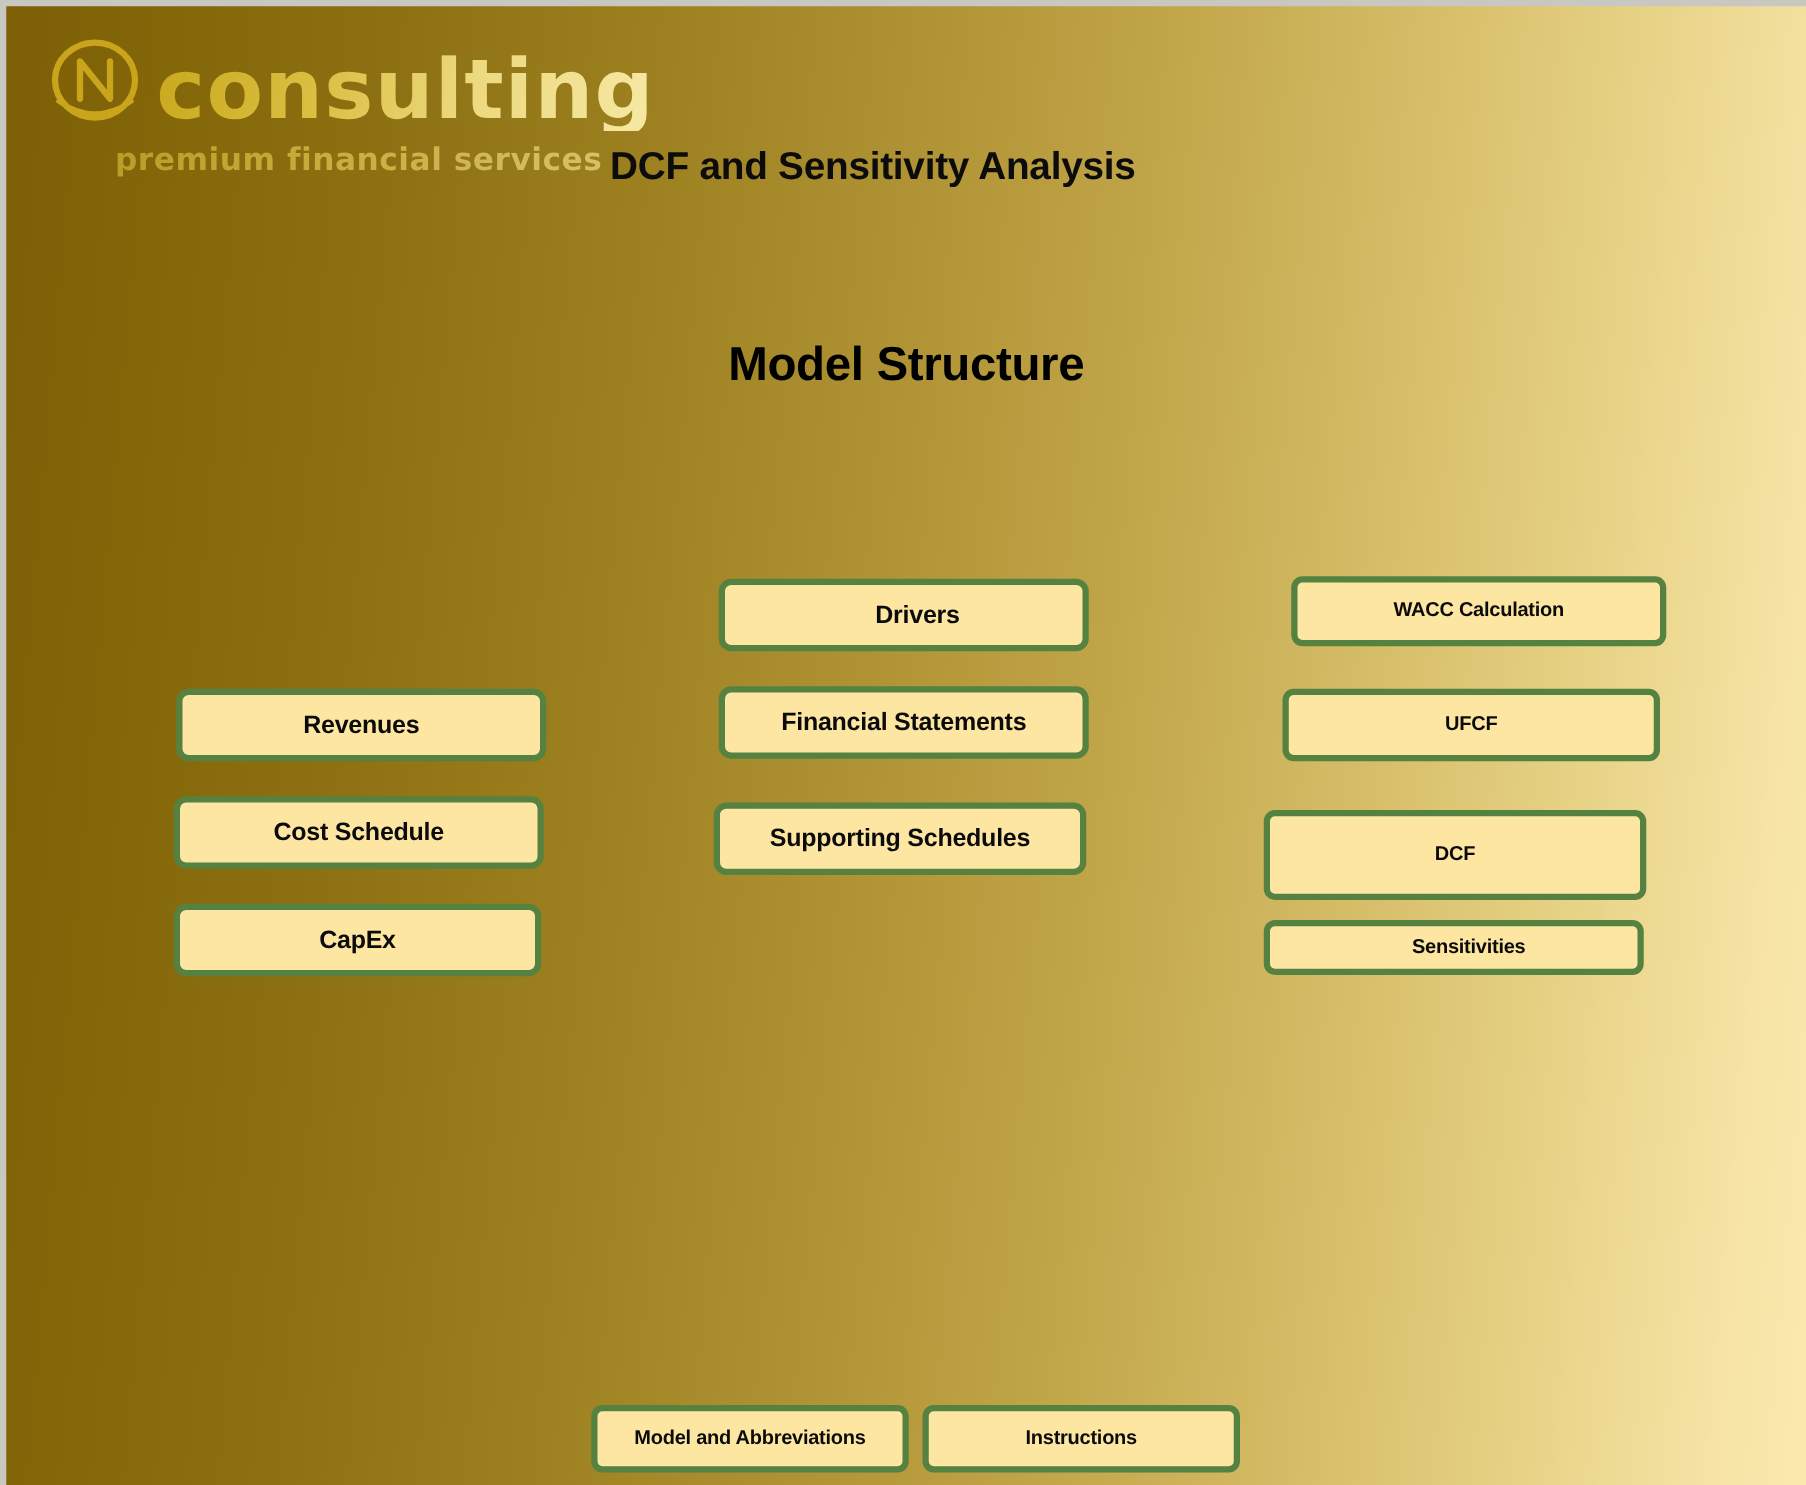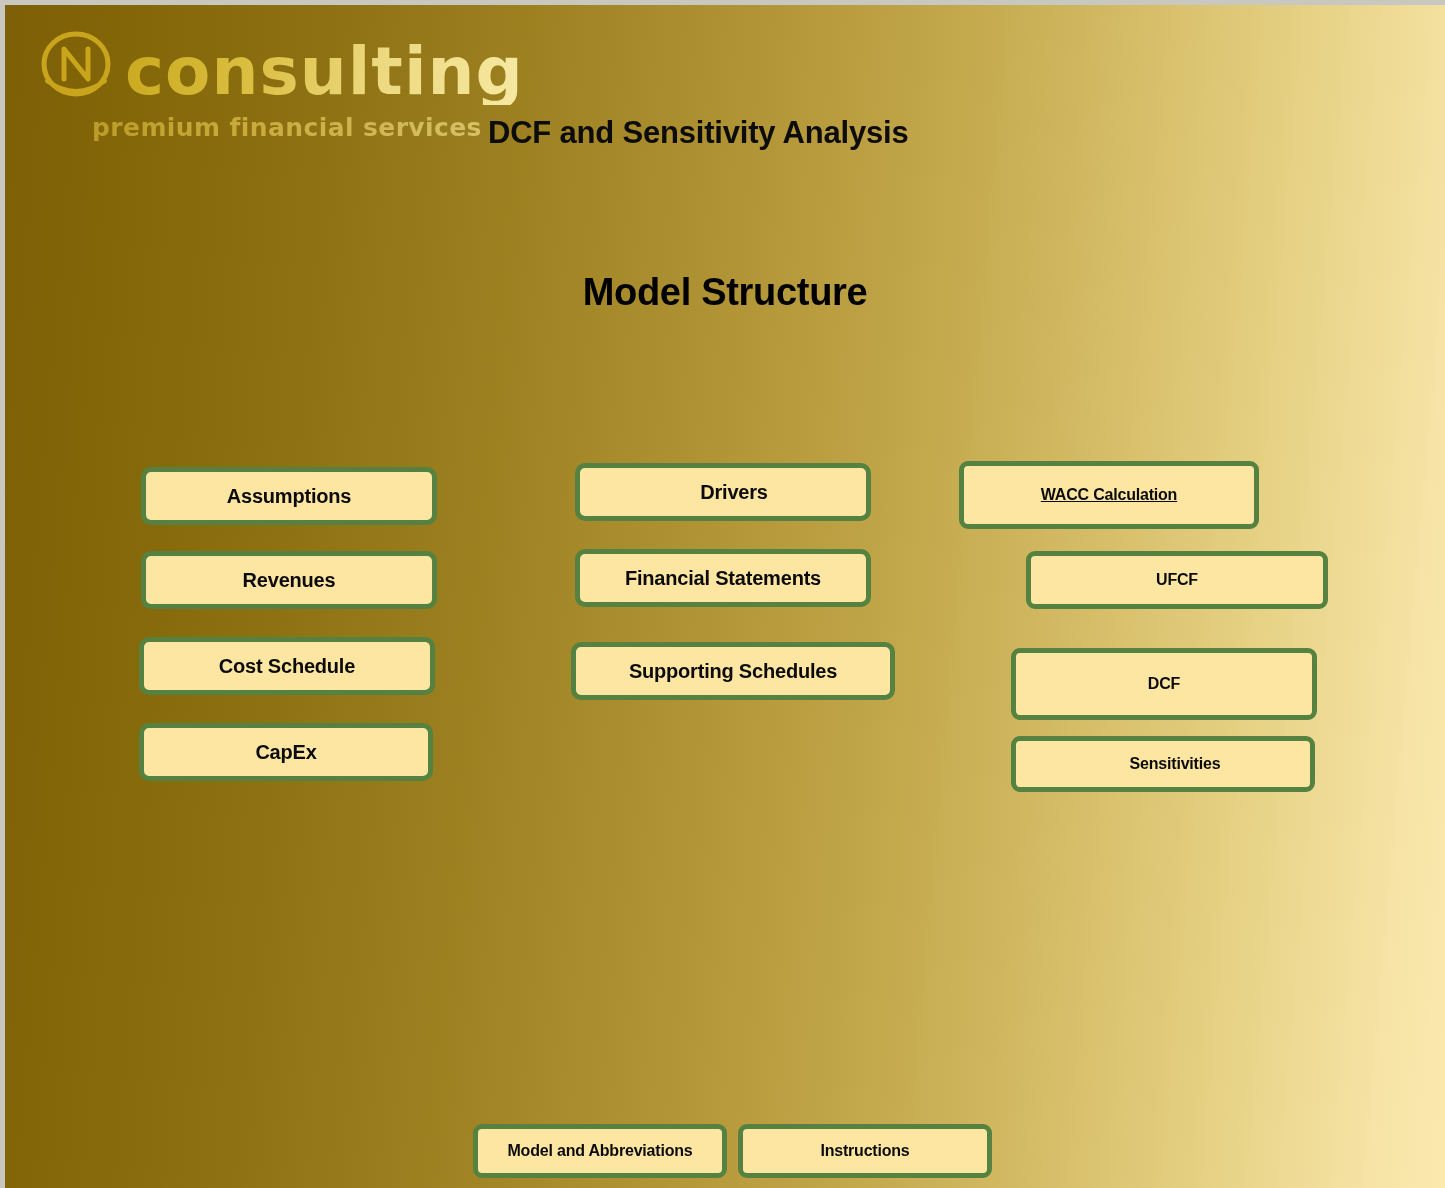--- a/index.html
+++ b/index.html
@@ -139,28 +139,28 @@
 
   
   #btn-assumptions    { left: 136px; top: 462px; width: 296px; height: 58px; }
   #btn-revenues       { left: 136px; top: 546px; width: 296px; height: 58px; }
   #btn-cost-schedule  { left: 134px; top: 632px; width: 296px; height: 58px; }
   #btn-capex          { left: 134px; top: 718px; width: 294px; height: 58px; }
 
   
   #btn-drivers              { left: 570px; top: 458px; width: 296px; height: 58px; padding-left: 22px; }
   #btn-financial-statements { left: 570px; top: 544px; width: 296px; height: 58px; }
-  #btn-supporting-schedules { left: 566px; top: 637px; width: 324px; height: 58px; }
+  #btn-supporting-schedules { left: 566px; top: 637px; width: 298px; height: 58px; }
   #btn-tax-schedule         { left: 566px; top: 721px; width: 298px; height: 58px; }
 
   
-  #btn-wacc         { left: 954px; top: 456px; width: 300px; height: 68px; text-decoration: underline; }
+  #btn-wacc         { left: 1028px; top: 456px; width: 300px; height: 56px; }
   #btn-ufcf         { left: 1010px; top: 546px; width: 302px; height: 58px; margin-left: 11px; }
   #btn-dcf          { left: 1006px; top: 643px; width: 306px; height: 72px; }
-  #btn-sensitivities{ left: 1006px; top: 731px; width: 304px; height: 56px; padding-left: 24px; }
+  #btn-sensitivities{ left: 1006px; top: 731px; width: 304px; height: 44px; padding-left: 24px; }
 
   
   #btn-terms        { left: 468px; top: 1119px; width: 254px; height: 54px; }
   #btn-instructions { left: 733px; top: 1119px; width: 254px; height: 54px; }
 </style>
 </head>
 <body>
 
 <div id="slide">
 
@@ -176,21 +176,20 @@
 
     <div id="logo-wordmark">consulting</div>
 
     <div id="logo-tagline">premium financial services</div>
   </div>
 
   <div id="deck-title">DCF and Sensitivity Analysis</div>
 
   <div id="page-title">Model Structure</div>
 
-  <div class="nav-button" id="btn-assumptions">Assumptions</div>
 
   <div class="nav-button" id="btn-revenues">Revenues</div>
 
   <div class="nav-button" id="btn-cost-schedule">Cost Schedule</div>
 
   <div class="nav-button" id="btn-capex">CapEx</div>
 
   <div class="nav-button" id="btn-drivers">Drivers</div>
 
   <div class="nav-button" id="btn-financial-statements">Financial Statements</div>

